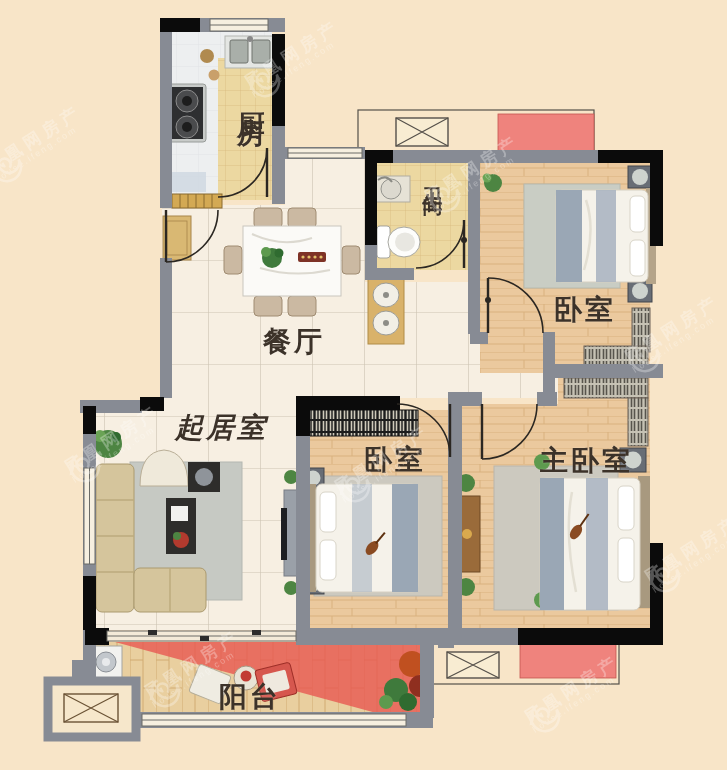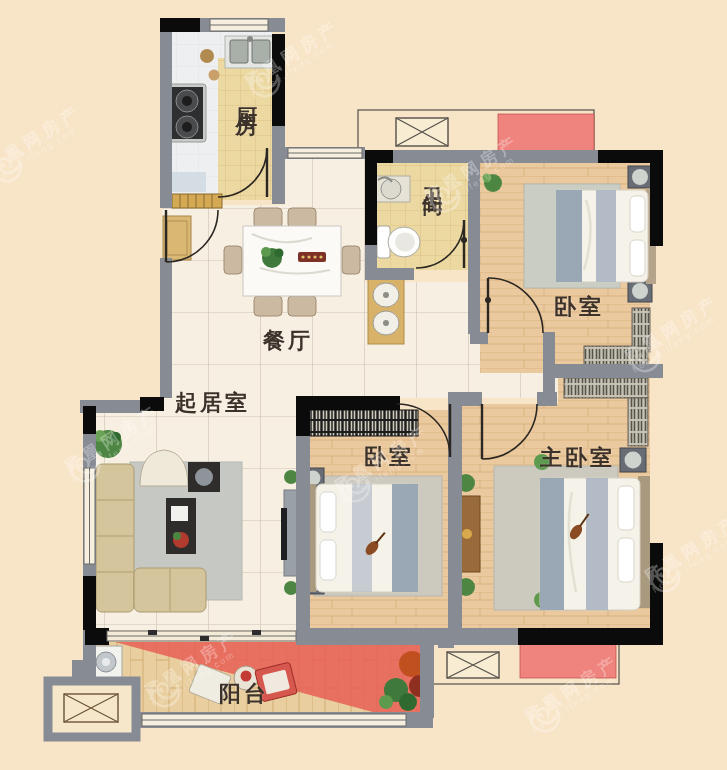--- a/index.html
+++ b/index.html
@@ -1,19 +1,19 @@
 <!DOCTYPE html>
 <html><head>
 <meta charset="utf-8">
 <style>
   html,body{margin:0;padding:0;}
   body{font-family:"Liberation Sans",sans-serif;}
   .stage{position:relative;width:727px;height:770px;overflow:hidden;background:#f8e5c8;}
   .stage svg{position:absolute;left:0;top:0;}
-  .room-label{position:absolute;color:#3c3229;font-size:22px;font-weight:600;letter-spacing:3px;line-height:1.15;text-shadow:0 0 2px rgba(255,255,255,.35);}
+  .room-label{position:absolute;color:#3c3229;font-size:28px;font-weight:600;letter-spacing:3px;line-height:1.15;text-shadow:0 0 2px rgba(255,255,255,.35);}
   .room-label.vertical{writing-mode:vertical-rl;text-orientation:upright;letter-spacing:4px;}
   .wm{position:absolute;display:flex;align-items:center;gap:5px;transform:rotate(-33deg);opacity:.30;color:#ffffff;pointer-events:none;}
   .wm .wm-text{display:flex;flex-direction:column;line-height:1.05;}
   .wm .wm-brand{font-size:17px;font-weight:700;letter-spacing:5px;white-space:nowrap;}
   .wm .wm-domain{font-size:9px;letter-spacing:2px;white-space:nowrap;}
 </style>
 </head>
 <body>
 
 <div class="stage">
@@ -367,22 +367,22 @@
     <g>
       <path d="M537 404 A55 55 0 0 1 482 459" stroke-width="1.6"></path>
       <path d="M482 404 L482 459" stroke-width="2.4"></path>
     </g>
   </g>
 </svg>
 
 <div class="room-label vertical" style="left:234px;top:90px;">厨房</div>
 <div class="room-label vertical" style="left:421px;top:172px;font-size:20px;">卫生间</div>
 <div class="room-label" style="left:554px;top:294px;">卧室</div>
-<div class="room-label" style="left:263px;top:328px;">餐厅</div>
-<div class="room-label" style="left:175px;top:390px;">起居室</div>
+<div class="room-label" style="left:263px;top:328px;font-family:Liberation Mono, monospace;">餐厅</div>
+<div class="room-label" style="left:175px;top:412px;font-style:italic;">起居室</div>
 <div class="room-label" style="left:364px;top:444px;">卧室</div>
 <div class="room-label" style="left:540px;top:445px;">主卧室</div>
 <div class="room-label" style="left:219px;top:681px;text-align:right;">阳台</div>
 
 <div class="wm" style="left:-18px;top:130px;">
   <svg width="34" height="34" viewBox="0 0 34 34">
         <path d="M17 3 a14 14 0 1 0 14 14 a10 10 0 1 1 -20 -6 a6 6 0 1 1 8 8" fill="none" stroke="currentColor" stroke-width="2.5"></path>
       </svg>
   <span class="wm-text">
         <span class="wm-brand">凤凰网房产</span>

